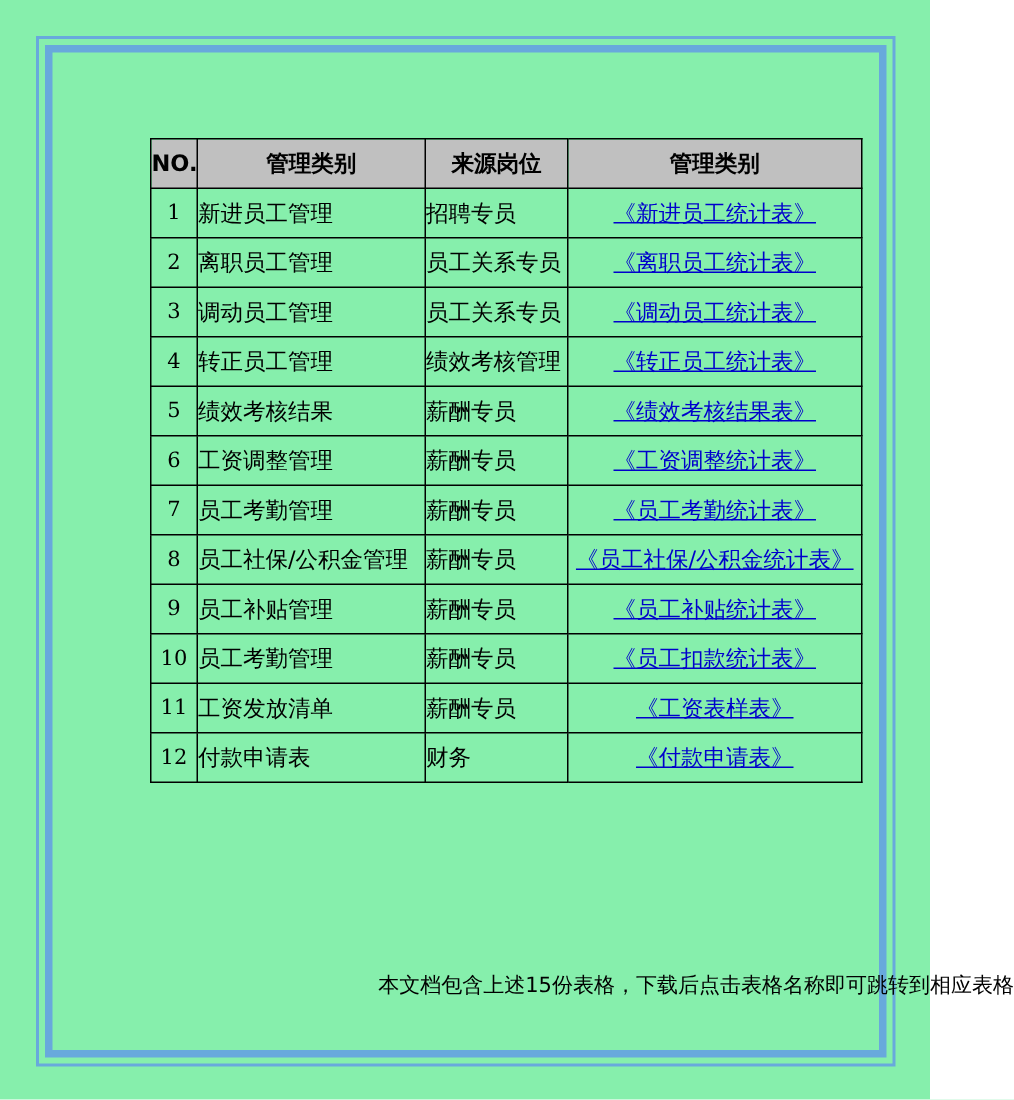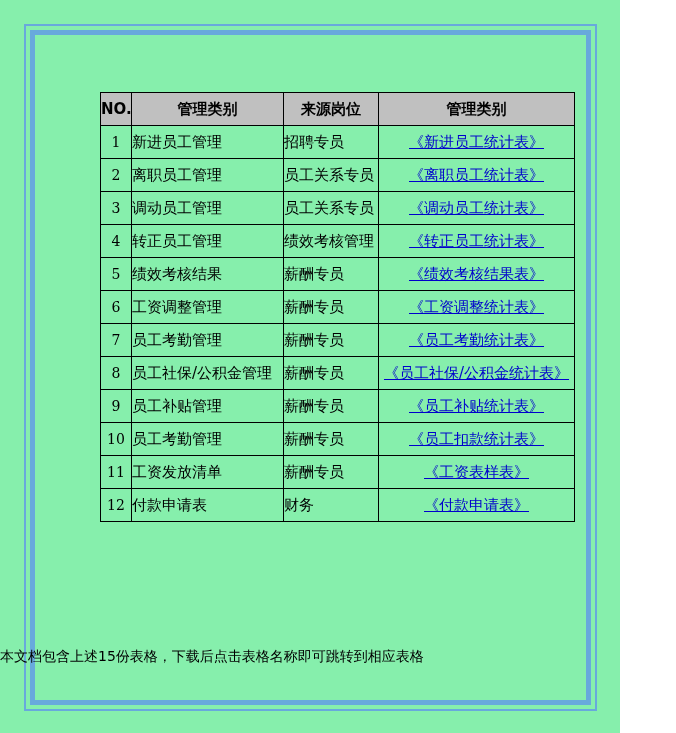--- a/index.html
+++ b/index.html
@@ -71,21 +71,21 @@
   }
   td.c-link a{
     color:var(--link-blue);
     text-decoration:underline;
     cursor:pointer;
   }
   .footer-note{
     position:absolute;
     left:0;top:648px;
     width:676px;
-    text-align:left;
+    text-align:right;
     font-size:14px;
     color:#000;
   }
 </style>
 </head>
 <body>
 
 <div class="page">
 
   <div class="frame-outer"></div>

